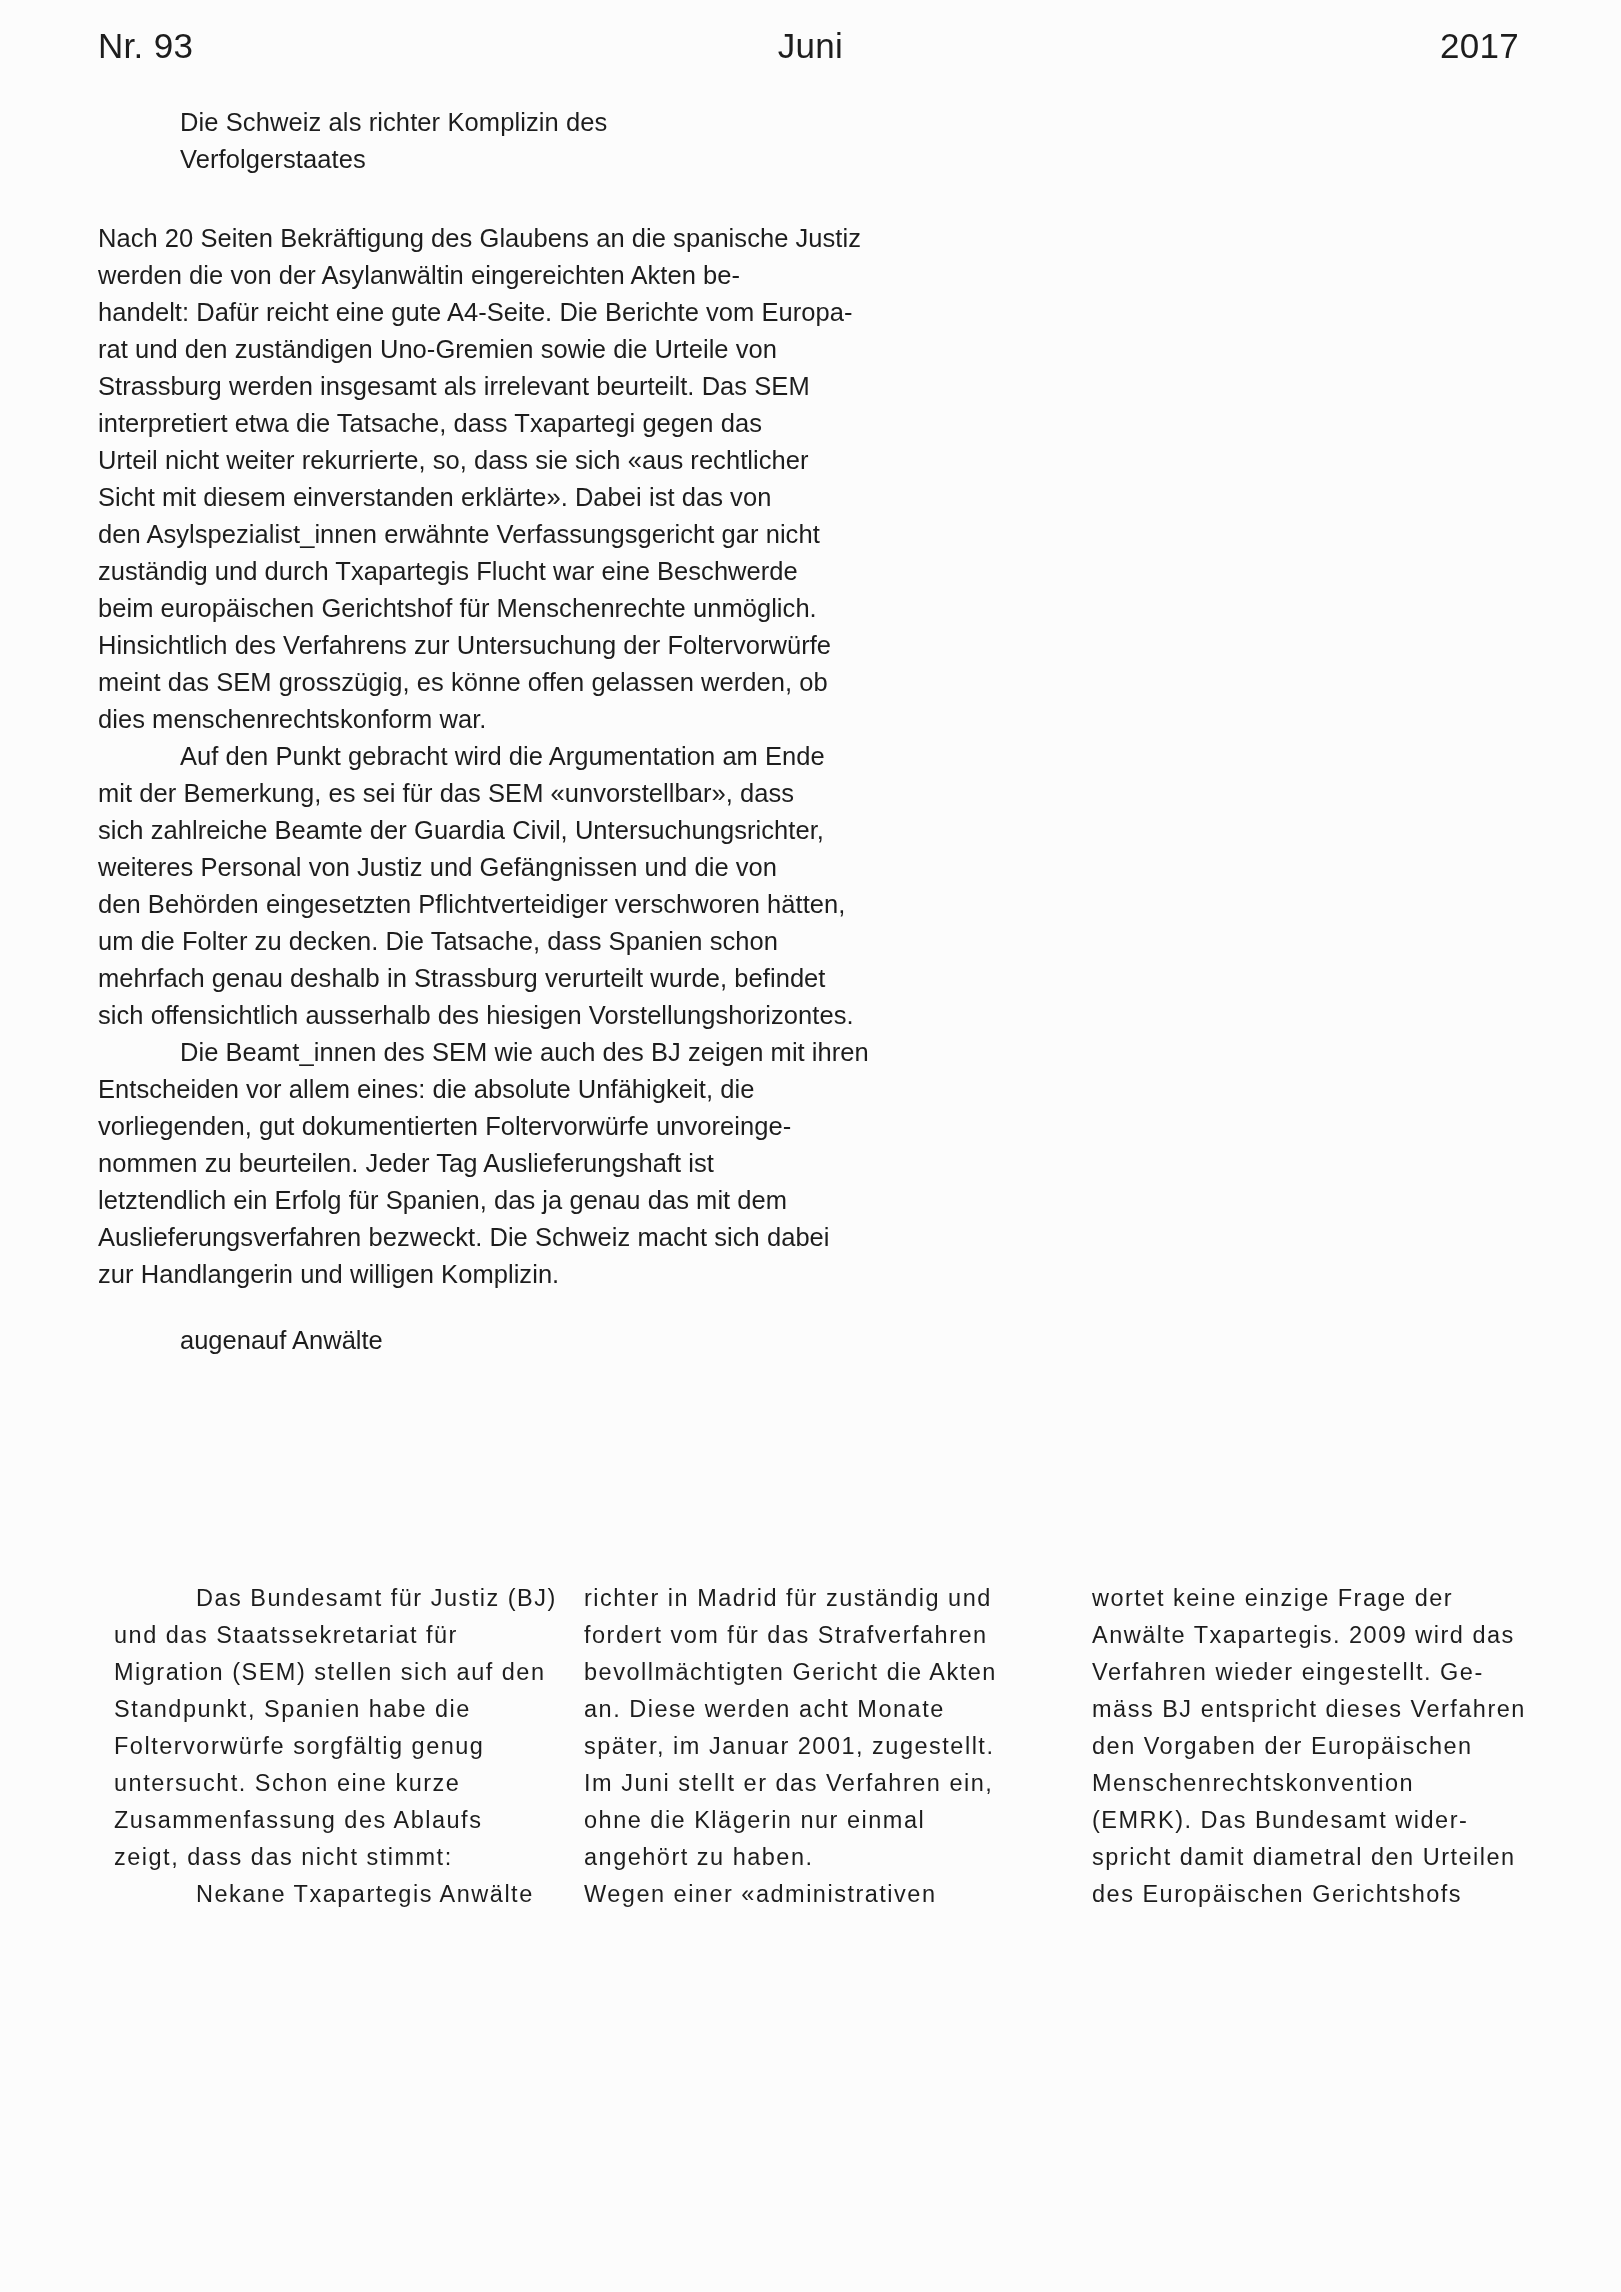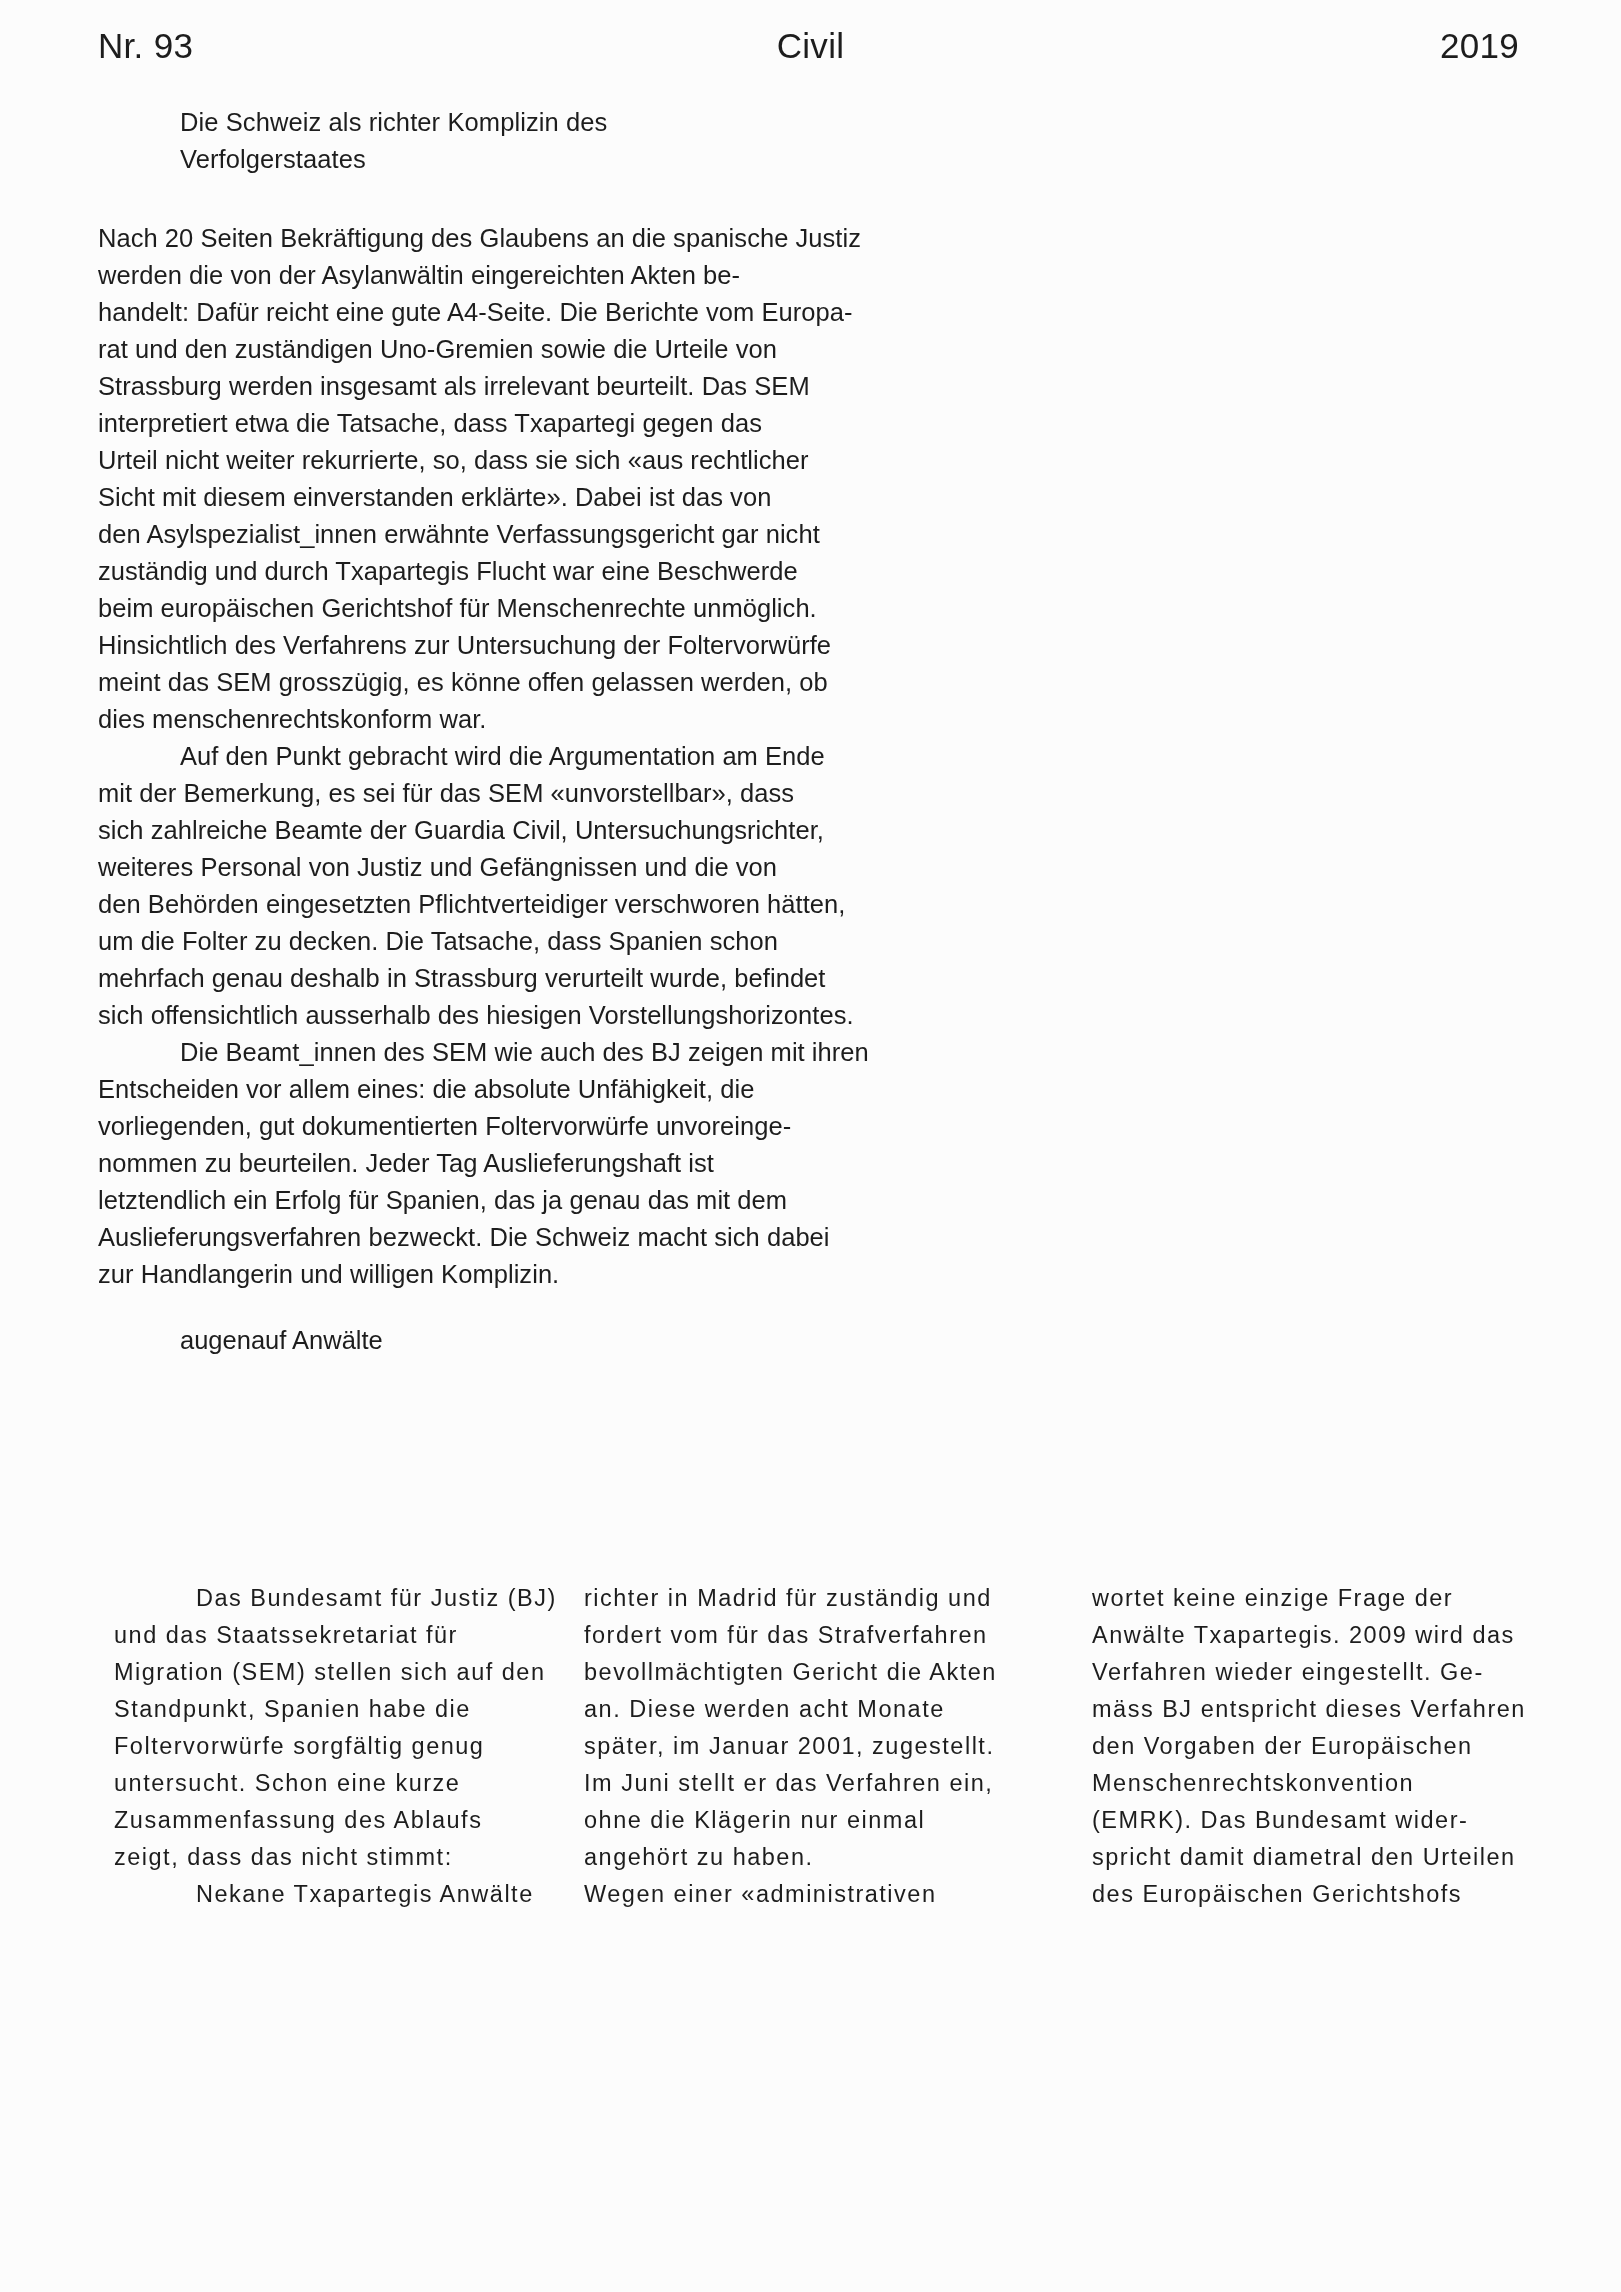--- a/index.html
+++ b/index.html
@@ -88,23 +88,23 @@
     line-height: 1.1;
   }
 </style>
 </head>
 <body>
 
 <div class="page">
 
   <div class="masthead-item issue">Nr. 93</div>
 
-  <div class="masthead-item month">Civil</div>
+  <div class="masthead-item month">Juni</div>
 
-  <div class="masthead-item year">2019</div>
+  <div class="masthead-item year">2017</div>
 
   <h2 class="article1-title pre" style="margin:0; font-weight:400;">	Die Schweiz als richter Komplizin des
 	Verfolgerstaates</h2>
 
   <div class="article1-body pre">Nach 20 Seiten Bekräftigung des Glaubens an die spanische Justiz
 werden die von der Asylanwältin eingereichten Akten be-
 handelt: Dafür reicht eine gute A4-Seite. Die Berichte vom Europa-
 rat und den zuständigen Uno-Gremien sowie die Urteile von
 Strassburg werden insgesamt als irrelevant beurteilt. Das SEM
 interpretiert etwa die Tatsache, dass Txapartegi gegen das

